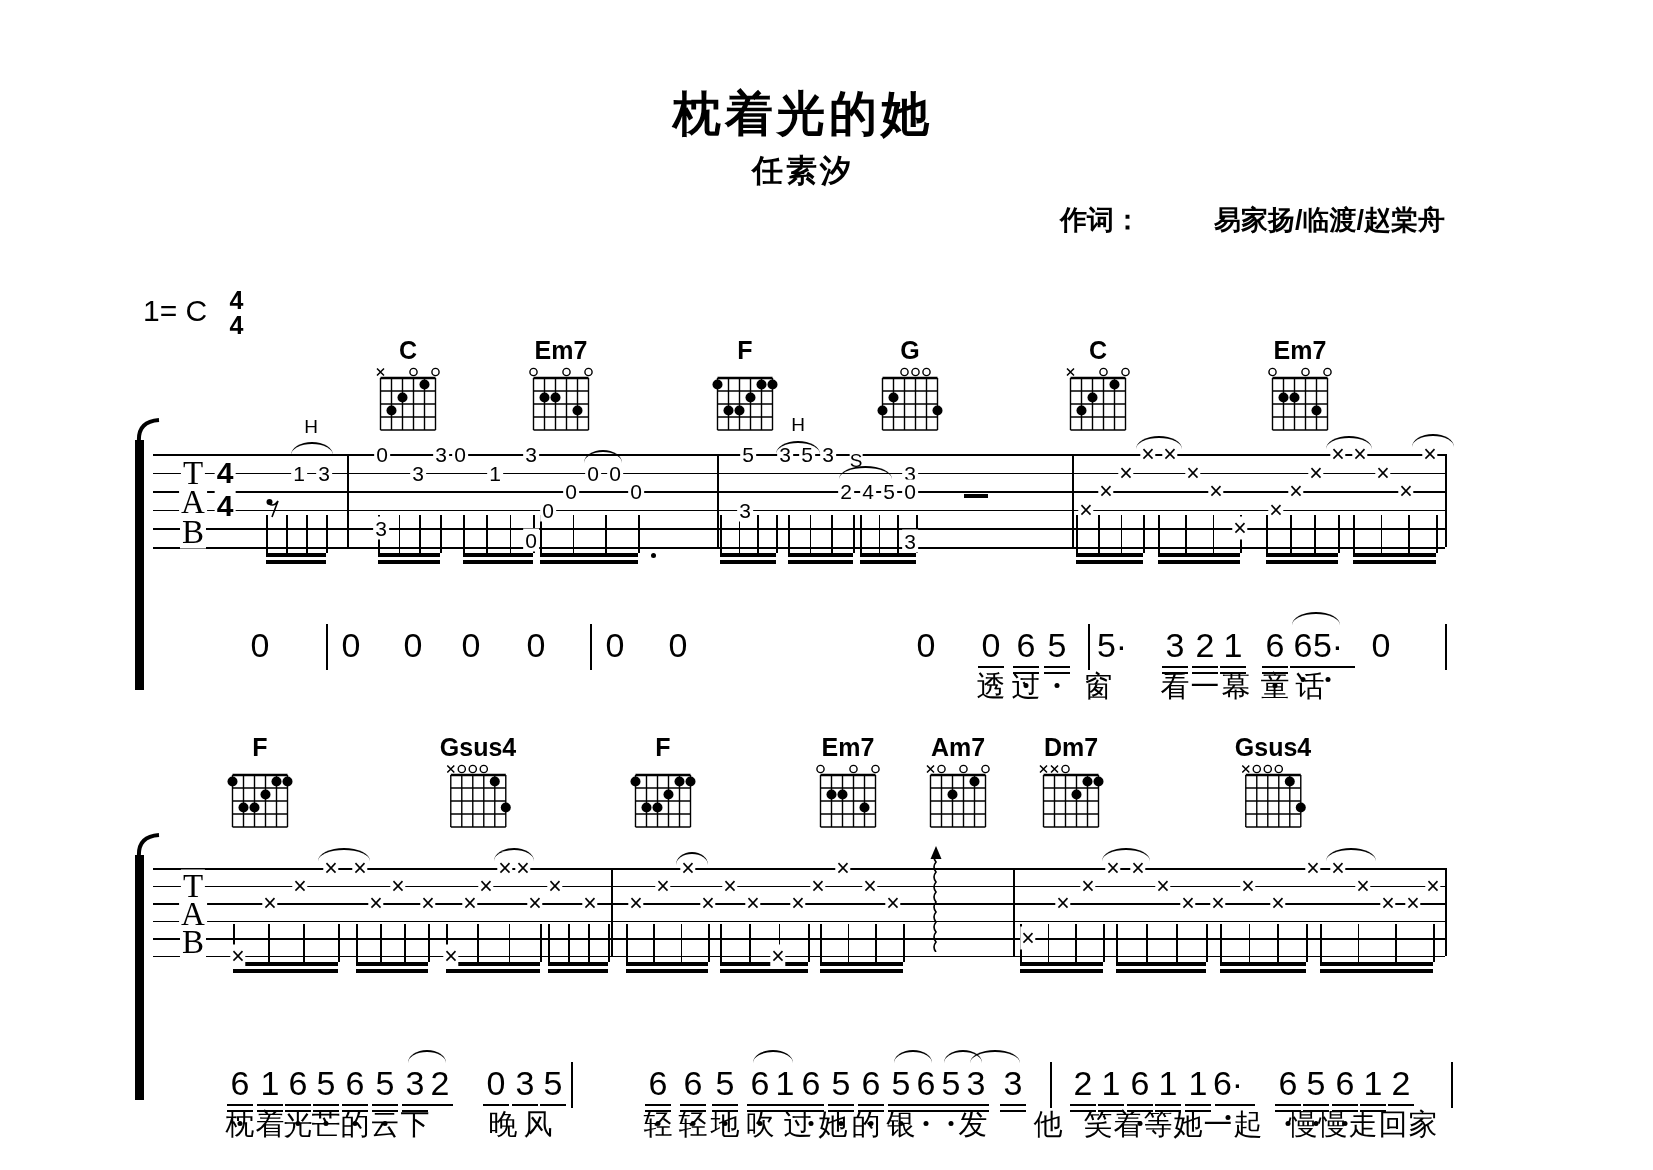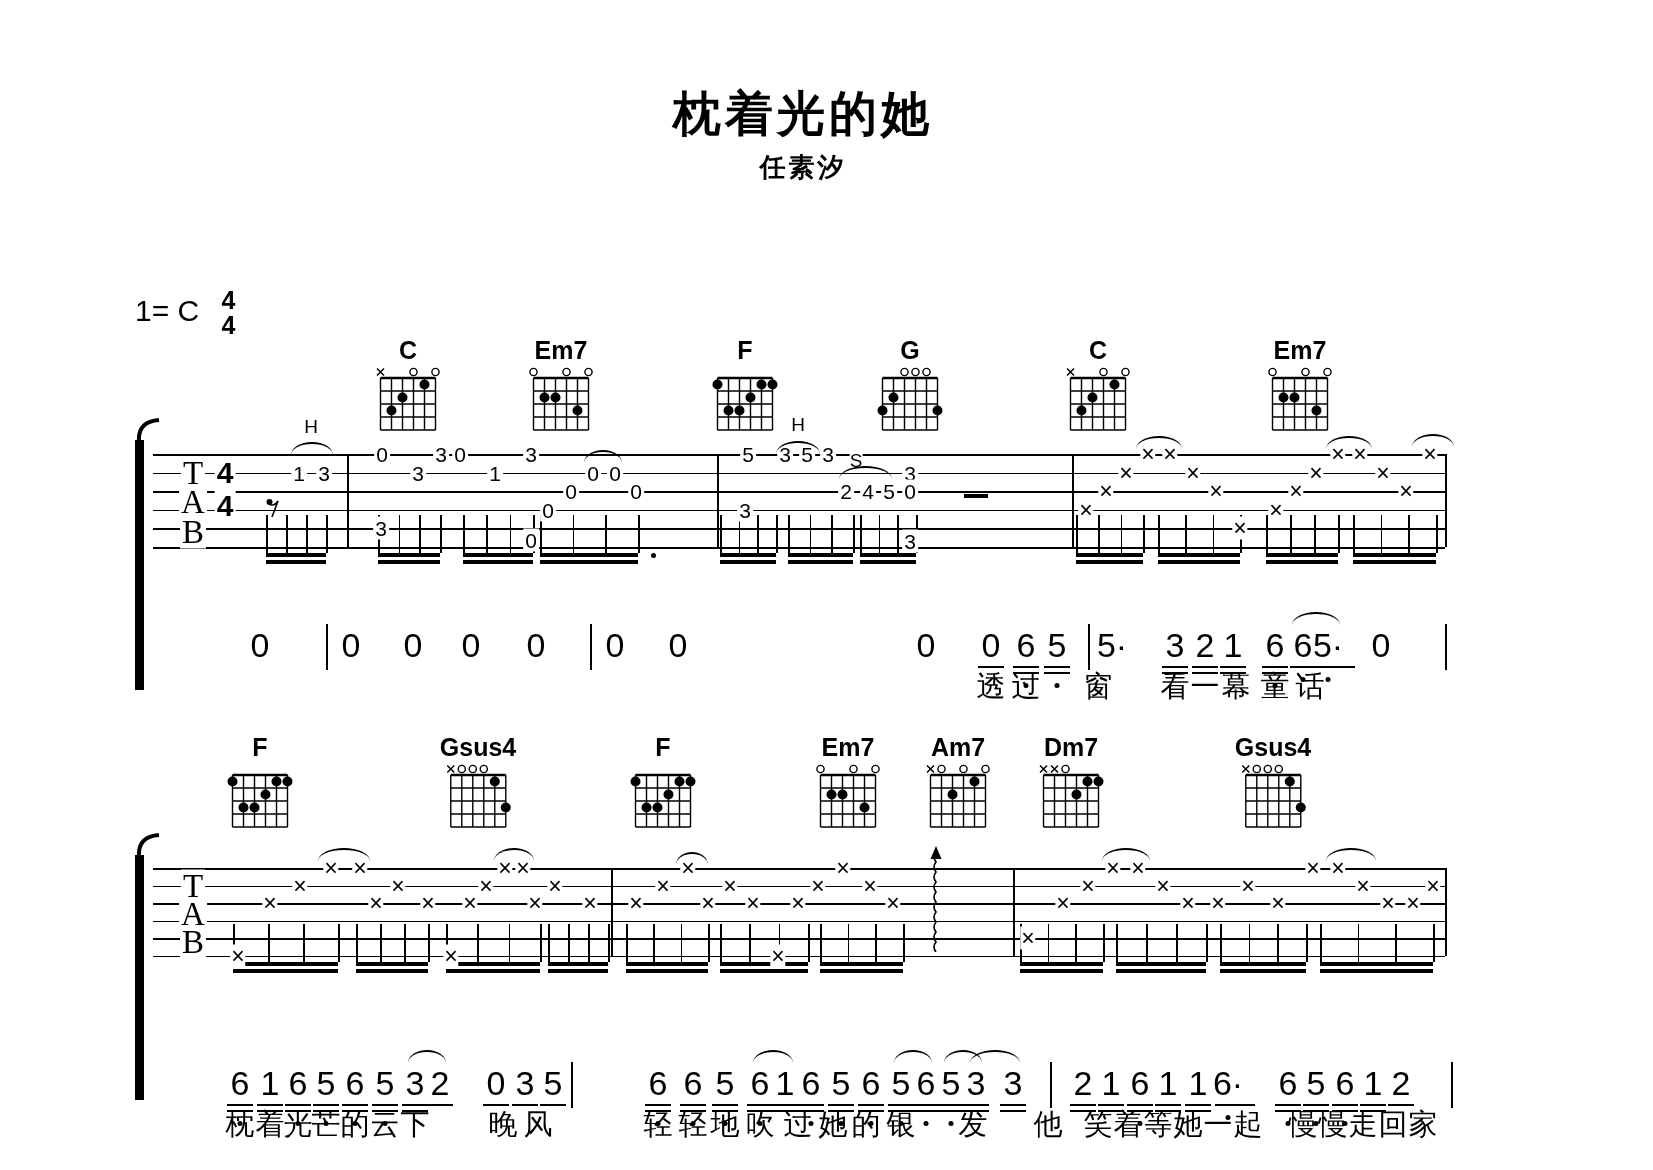--- a/index.html
+++ b/index.html
@@ -1,20 +1,20 @@
 <!DOCTYPE html>
 <html><head>
 <meta charset="utf-8">
 <style>
   html,body{margin:0;padding:0;background:#fff;}
   #sheet{position:relative;width:1653px;height:1170px;background:#fff;color:#000;
          font-family:"Liberation Sans",sans-serif;overflow:hidden;margin-left:8px;}
   .abs{position:absolute;}
   .title{font-size:48px;font-weight:bold;letter-spacing:4px;white-space:nowrap;transform:translateX(-50%);}
-  .artist{font-size:26px;font-weight:bold;letter-spacing:3px;white-space:nowrap;transform:translateX(-50%);}
+  .artist{font-size:31px;font-weight:bold;letter-spacing:3px;white-space:nowrap;transform:translateX(-50%);}
   .cred-row{display:flex;justify-content:space-between;width:385px;font-size:27px;font-weight:bold;white-space:nowrap;}
   .keysig{font-size:30px;white-space:nowrap;}
   .tsig{display:inline-block;vertical-align:middle;text-align:center;font-size:25px;font-weight:bold;line-height:1.0;}
   .tsig .tline{border-top:2px solid #000;width:22px;margin:1px auto;}
   .staff-line{height:1.6px;background:#000;}
   .barline{width:1.8px;background:#000;}
   .tabletter{font-family:"Liberation Serif",serif;font-size:33px;line-height:1;transform:translate(-50%,-50%);background:#fff;padding:0 2px;}
   .tabsig{font-size:30px;font-weight:bold;line-height:1;transform:translate(-50%,-50%);background:#fff;padding:0 2px;}
   .num{font-size:21px;line-height:1;background:#fff;padding:1px 2px;transform:translate(-50%,-50%);white-space:nowrap;}
   .xmark{font-size:23px;line-height:1;background:#fff;padding:0 1px;transform:translate(-50%,-50%);}
@@ -35,23 +35,27 @@
   .bdot{width:5px;height:5px;border-radius:50%;background:#000;}
 </style>
 </head>
 <body>
 
 <div id="sheet">
   <div class="abs title" style="left:795px;top:82px">枕着光的她</div>
   <div class="abs artist" style="left:795px;top:150px">任素汐</div>
 
   <div class="abs" style="left:1052px;top:202px">
+    <div class="cred-row">
+      <span>作词：</span>
+      <span>易家扬/临渡/赵棠舟</span>
+    </div>
   </div>
 
-  <div class="abs keysig" style="left:127px;top:288px">
+  <div class="abs keysig" style="left:135px;top:288px">
     <span>1= C</span>
     <span class="tsig" style="margin-left:14px">
       <span style="display:block">4</span>
       <span class="tline"></span>
       <span style="display:block">4</span>
     </span>
   </div>
 <div class="abs bracebar" style="left: 127px; top: 440px; height: 250px;"></div>
     <div class="abs" style="left: 127px; top: 418px; width: 26px; height: 24px;"><svg width="26" height="24" xmlns="http://www.w3.org/2000/svg">
         <path d="M4 24 C3 10 10 3 24 2" stroke="#000" stroke-width="4" fill="none"></path>

